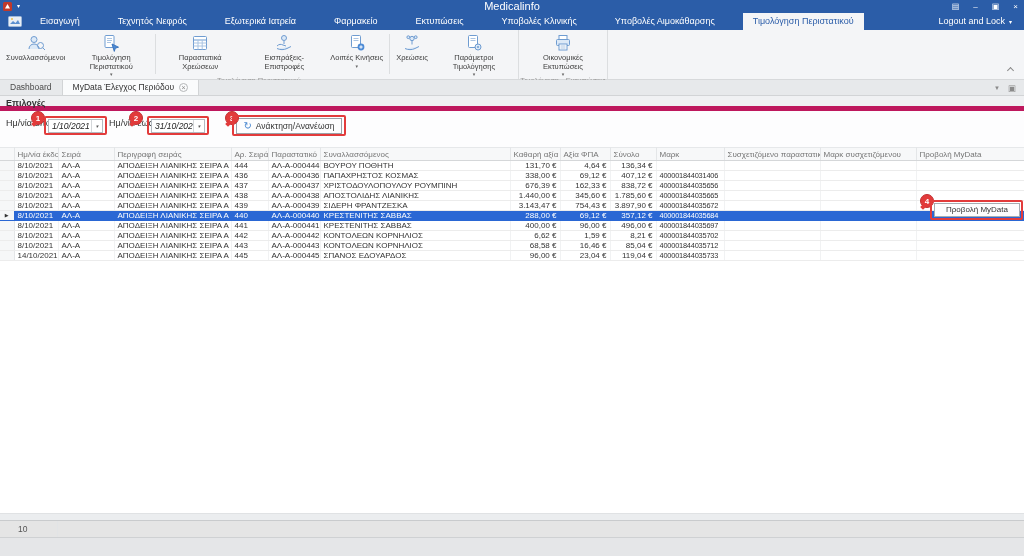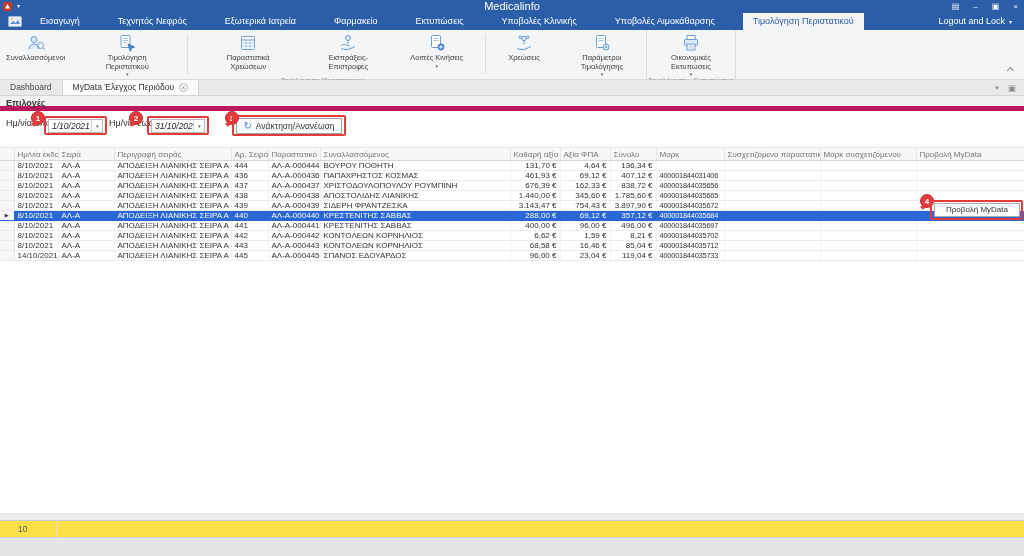--- a/index.html
+++ b/index.html
@@ -20,21 +20,21 @@
   .appbtn{display:flex;align-items:center;padding:0 8px;}
   .menu-items{display:flex;align-items:stretch;gap:18px;}
   .menu-item{padding:0 10px;line-height:17px;white-space:nowrap;}
   .menu-item.active{background:#f4f5f7;color:#2a5ca8;}
   .logout{margin-left:auto;padding-right:12px;line-height:17px;white-space:nowrap;font-size:9px;}
   .logout .arr{font-size:6px;margin-left:4px;}
 
   
   .ribbon{position:absolute;top:30px;left:0;right:0;height:50px;background:#f4f5f7;border-bottom:1px solid #d7d9db;display:flex;}
   .rgroup{display:flex;flex-direction:column;border-right:1px solid #dcdee0;height:100%;}
-  .rgroup-buttons{display:flex;align-items:flex-start;flex:1;padding:2px 2px 0 2px;gap:16px;}
+  .rgroup-buttons{display:flex;align-items:flex-start;flex:1;padding:2px 2px 0 2px;}
   .cluster-sep{width:1px;background:#dcdee0;align-self:stretch;margin:2px 2px 2px 2px;}
   .rbtn{display:flex;flex-direction:column;align-items:center;min-width:32px;max-width:84px;padding:0 4px;text-align:center;
         font-size:7.5px;color:#3d3d3d;cursor:default;}
   .rbtn .ricon{height:21px;display:flex;align-items:center;}
   .rbtn .rlabel{line-height:8.5px;margin-top:1px;}
   .rbtn .drop{font-size:5px;color:#666;display:block;line-height:4px;margin-top:1px;}
   .rgroup-label{font-size:7.5px;color:#9b9b9b;text-align:center;line-height:10px;padding-bottom:1px;white-space:nowrap;}
   .ribbon-collapse{position:absolute;right:10px;bottom:5px;width:6px;height:6px;}
   .ribbon-collapse span{display:block;width:5px;height:5px;border-top:1px solid #8a8a8a;border-left:1px solid #8a8a8a;transform:rotate(45deg);}
 
@@ -66,21 +66,21 @@
      white-space:nowrap;overflow:hidden;}
   td{height:9px;line-height:9px;font-size:8px;color:#333;padding:0 3px;border-right:1px solid #f1f2f3;
      border-bottom:1px solid #ececec;white-space:nowrap;overflow:hidden;}
   td.ind{background:#f6f7f8;border-right:1px solid #e4e6e8;padding:0;text-align:center;color:#444;font-size:5px;}
   td.num{text-align:right;}
   td.col-mark{font-size:7.4px;letter-spacing:-0.2px;}
   tr.selected td{background:#2a67d4;color:#fff;border-right-color:#2a67d4;border-bottom-color:#2a67d4;}
   tr.selected td.ind{background:#f6f7f8;color:#333;}
 
   .hscroll{position:absolute;top:513px;left:0;right:0;height:7px;background:#ebedef;border-top:1px solid #e0e2e4;}
-  .gridfooter{position:absolute;top:520px;left:0;right:0;height:17px;background:#fde047;border-top:1px solid #c9cbcd;font-size:8.5px;color:#555;display:flex;}
+  .gridfooter{position:absolute;top:520px;left:0;right:0;height:17px;background:#e5e5e5;border-top:1px solid #c9cbcd;font-size:8.5px;color:#555;display:flex;}
   .gridfooter .fcell{width:58px;border-right:1px solid #e2e4e6;line-height:16px;padding-left:18px;}
   .statusbar{position:absolute;top:537px;left:0;right:0;bottom:0;background:#e5e6e8;border-top:1px solid #cfd1d3;}
 
   
   .anno{position:absolute;z-index:40;}
   .circle{width:14px;height:14px;border-radius:50%;background:#e23b3b;border:1px solid #c22f31;color:#fff;
           font-size:8px;font-weight:bold;text-align:center;line-height:13px;position:absolute;}
   .circle:after{content:'';position:absolute;left:0px;bottom:-2px;width:4px;height:4px;background:#e23b3b;transform:rotate(45deg);}
   .redrect{position:absolute;border:2px solid #e23b3b;border-radius:2px;background:transparent;}
   .ctxbtn{position:absolute;left:934px;top:203px;width:86px;height:14px;background:#fdfdfe;border:1px solid #a6acb2;
@@ -340,21 +340,21 @@
             <td></td>
           </tr>
           <tr>
             <td class="ind"></td>
             <td>8/10/2021</td>
             <td>ΑΛ-Α</td>
             <td>ΑΠΟΔΕΙΞΗ ΛΙΑΝΙΚΗΣ ΣΕΙΡΑ Α</td>
             <td>436</td>
             <td>ΑΛ-Α-000436</td>
             <td>ΠΑΠΑΧΡΗΣΤΟΣ ΚΟΣΜΑΣ</td>
-            <td class="num">461,93 €</td>
+            <td class="num">338,00 €</td>
             <td class="num">69,12 €</td>
             <td class="num">407,12 €</td>
             <td class="col-mark">400001844031406</td>
             <td></td>
             <td></td>
             <td></td>
           </tr>
           <tr>
             <td class="ind"></td>
             <td>8/10/2021</td>

